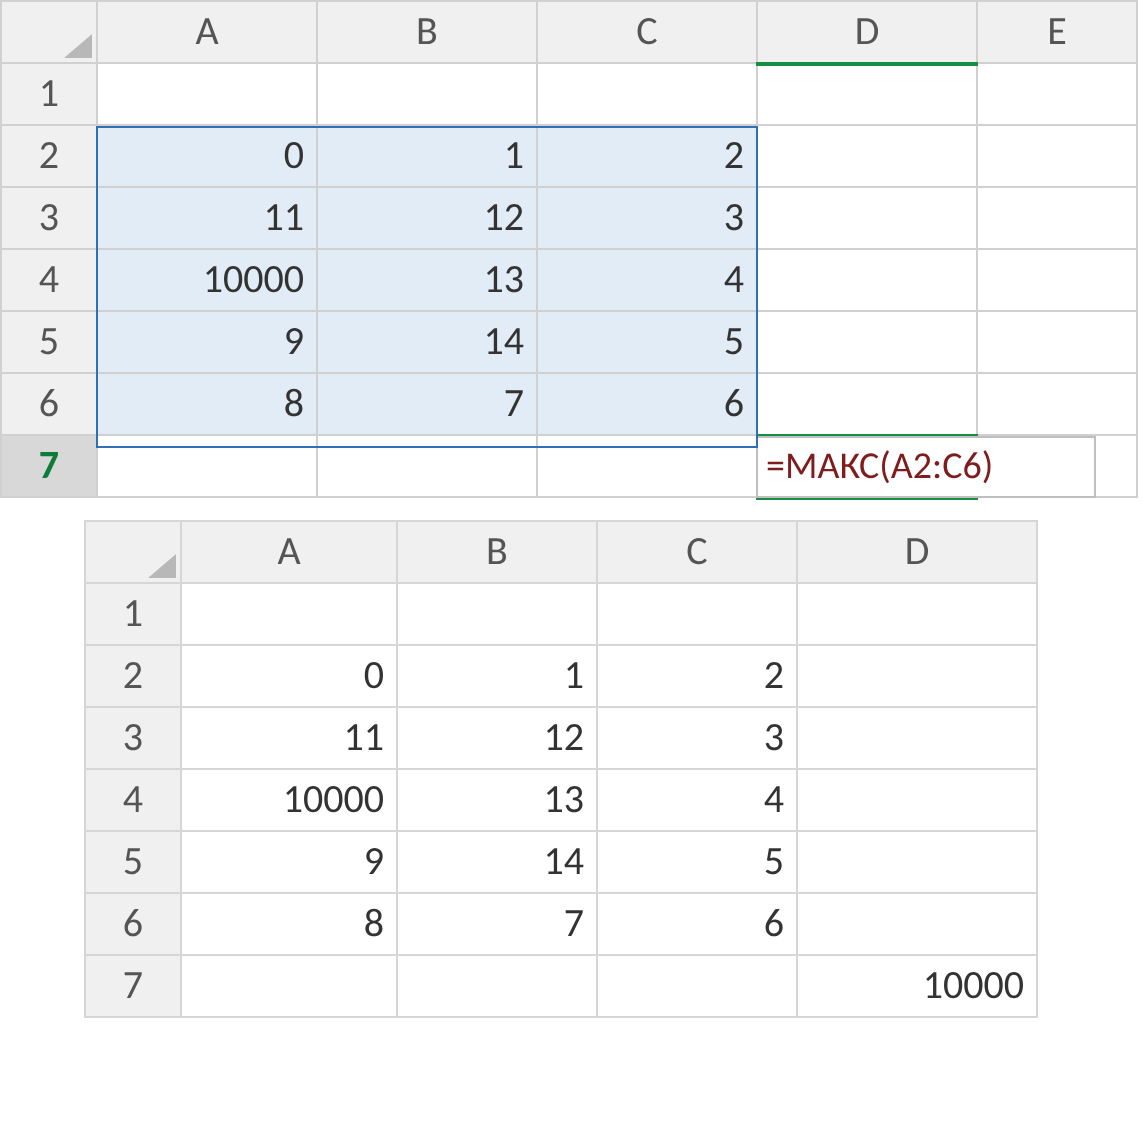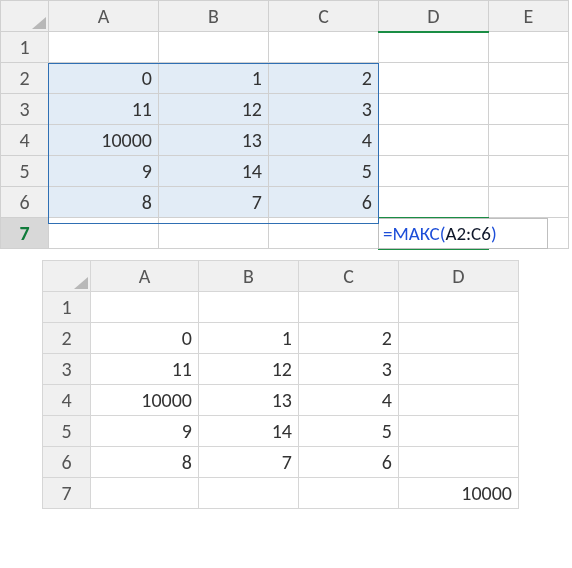--- a/index.html
+++ b/index.html
@@ -78,22 +78,22 @@
     height: 31px;
     min-width: 170px;
     background: #fff;
     border: 1px solid #bfbfbf;
     display: flex;
     align-items: center;
     padding: 0 4px;
     white-space: nowrap;
     font-size: 19px;
   }
-  .fn { color:#1d4ed8;text-align:center; }
-  .ref { color:#0f172a; }
+  .fn { color:#7f1d1d;text-align:center; }
+  .ref { color:#7f1d1d; }
   
   
   .marquee {
     position: absolute;
     border: 1px solid #2f6fb3;
     pointer-events: none;
   }
 
   
   .sheet1 col.c0 { width: 48px; }

